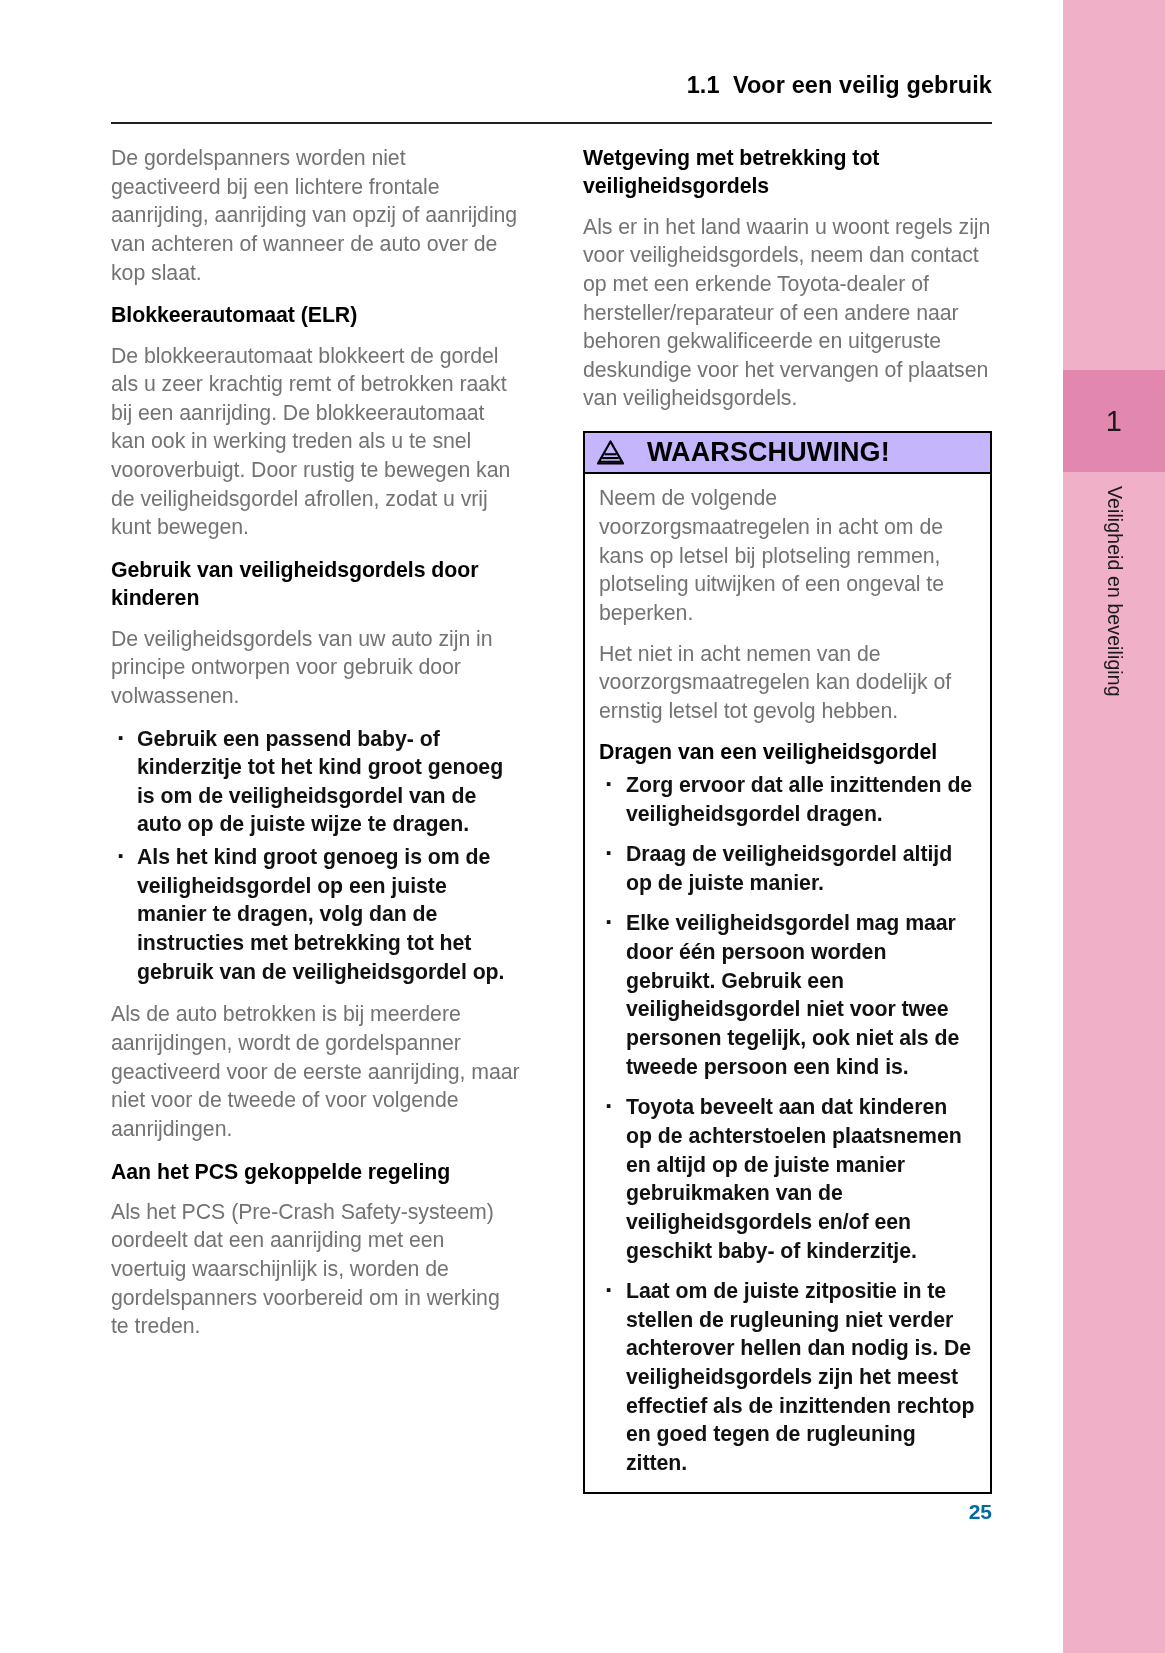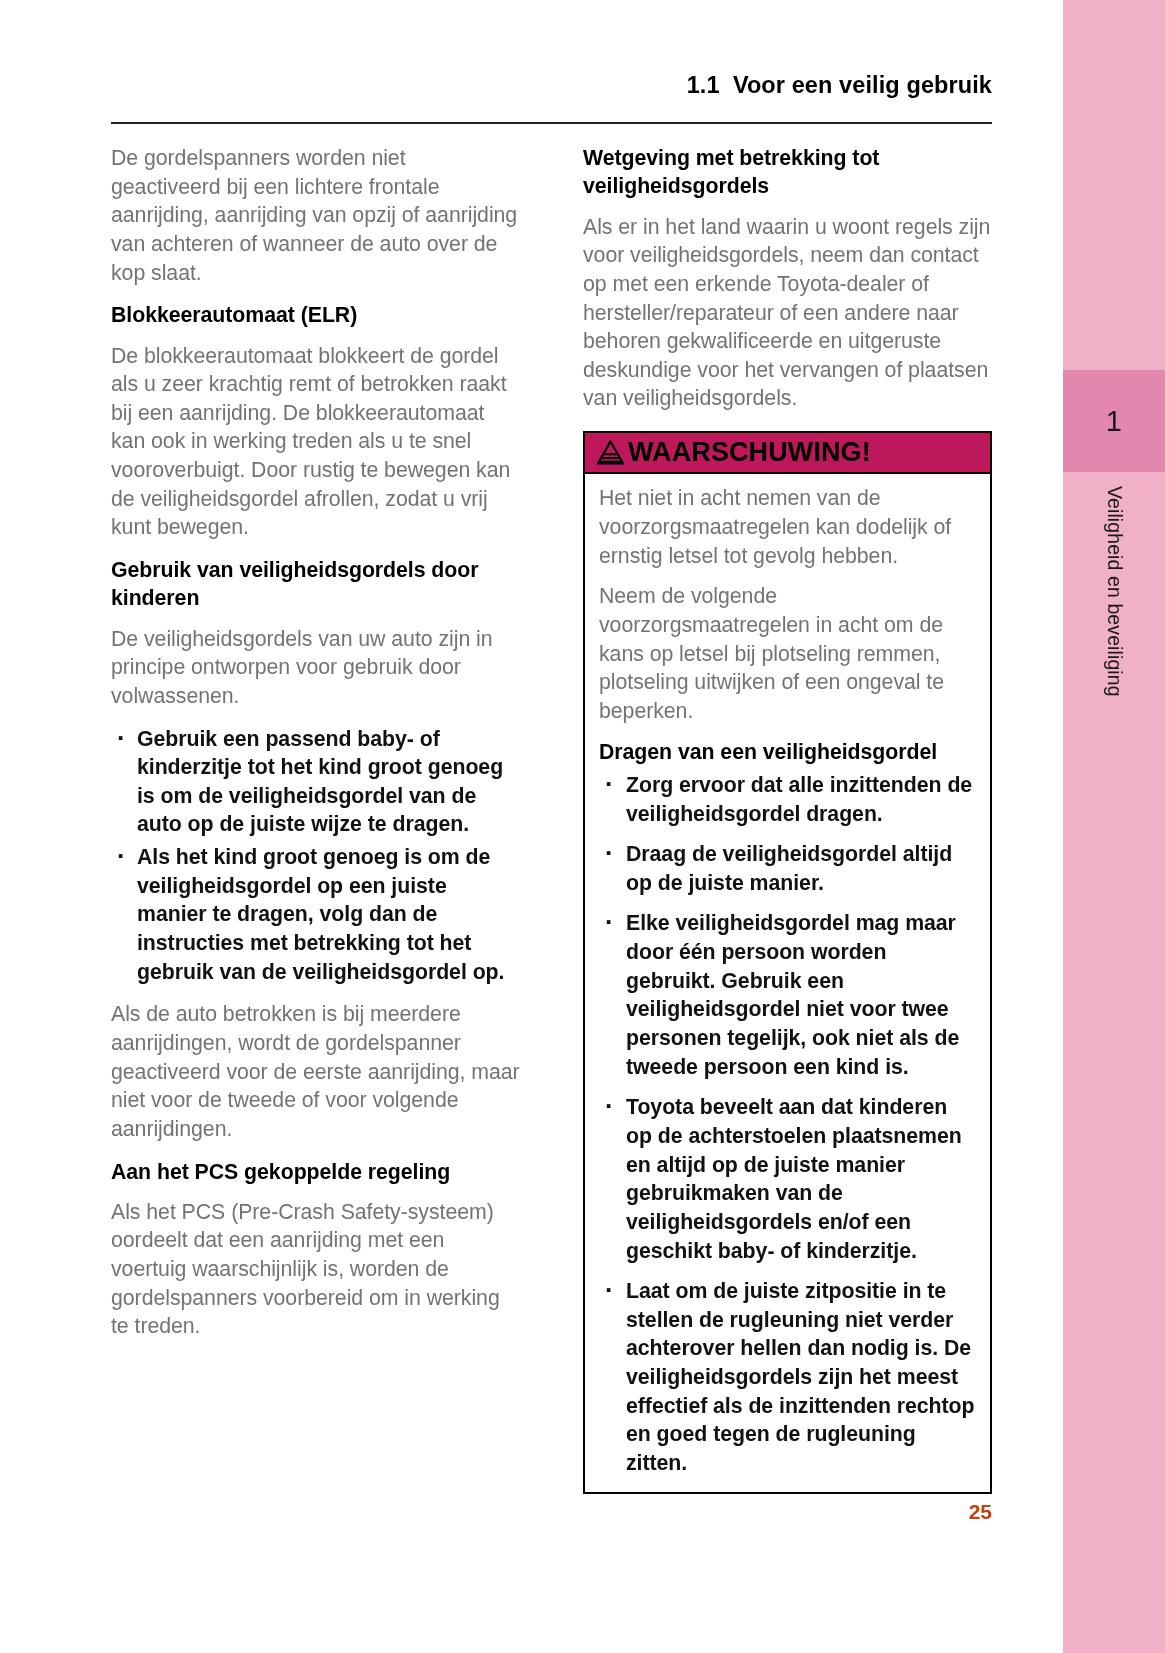--- a/index.html
+++ b/index.html
@@ -136,25 +136,25 @@
     color: #111111;
   }
 
   
   .warn-box {
     border: 2.5px solid #000000;
     margin-top: 18px;
     background: #ffffff;
   }
   .warn-head {
-    background: #be185d;
+    background: #c4b5fd;
     border-bottom: 2.5px solid #000000;
     display: flex;
     align-items: center;
-    gap: 4px;
+    gap: 23px;
     padding: 5px 10px 6px 12px;
   }
   .warn-icon {
     flex: 0 0 auto;
     width: 27px;
     height: 25px;
     display: block;
   }
   .warn-title {
     font-size: 27px;
@@ -183,21 +183,21 @@
 
   
   .page-number {
     position: absolute;
     top: 1500px;
     left: 111px;
     width: 881px;
     text-align: right;
     font-size: 21px;
     font-weight: bold;
-    color: #c2410c;
+    color: #0369a1;
   }
 </style>
 </head>
 <body>
 
 <div class="page">
 
   <div class="side-tab"></div>
   <div class="side-tab-chapter">1</div>
   <div class="side-tab-label">
@@ -244,22 +244,22 @@
       <div class="warn-head">
         <svg class="warn-icon" viewBox="0 0 27 25" aria-hidden="true">
           <polygon points="13.5,1.5 26,23.5 1,23.5" fill="none" stroke="#000000" stroke-width="2.2" stroke-linejoin="round"></polygon>
           <rect x="7.5" y="13.2" width="12" height="2.1" fill="#000000"></rect>
           <rect x="5.2" y="17.0" width="16.6" height="2.1" fill="#000000"></rect>
           <rect x="3.0" y="20.7" width="21" height="2.1" fill="#000000"></rect>
         </svg>
         <div class="warn-title">WAARSCHUWING!</div>
       </div>
       <div class="warn-body">
+        <p class="body">Neem de volgende voorzorgsmaatregelen in acht om de kans op letsel bij plotseling remmen, plotseling uitwijken of een ongeval te beperken.</p>
         <p class="body">Het niet in acht nemen van de voorzorgsmaatregelen kan dodelijk of ernstig letsel tot gevolg hebben.</p>
-        <p class="body">Neem de volgende voorzorgsmaatregelen in acht om de kans op letsel bij plotseling remmen, plotseling uitwijken of een ongeval te beperken.</p>
         <h3 class="sub">Dragen van een veiligheidsgordel</h3>
         <ul class="bullets">
           <li>Zorg ervoor dat alle inzittenden de veiligheidsgordel dragen.</li>
           <li>Draag de veiligheidsgordel altijd op de juiste manier.</li>
           <li>Elke veiligheidsgordel mag maar door één persoon worden gebruikt. Gebruik een veiligheidsgordel niet voor twee personen tegelijk, ook niet als de tweede persoon een kind is.</li>
           <li>Toyota beveelt aan dat kinderen op de achterstoelen plaatsnemen en altijd op de juiste manier gebruikmaken van de veiligheidsgordels en/of een geschikt baby- of kinderzitje.</li>
           <li>Laat om de juiste zitpositie in te stellen de rugleuning niet verder achterover hellen dan nodig is. De veiligheidsgordels zijn het meest effectief als de inzittenden rechtop en goed tegen de rugleuning zitten.</li>
         </ul>
       </div>
     </div>

